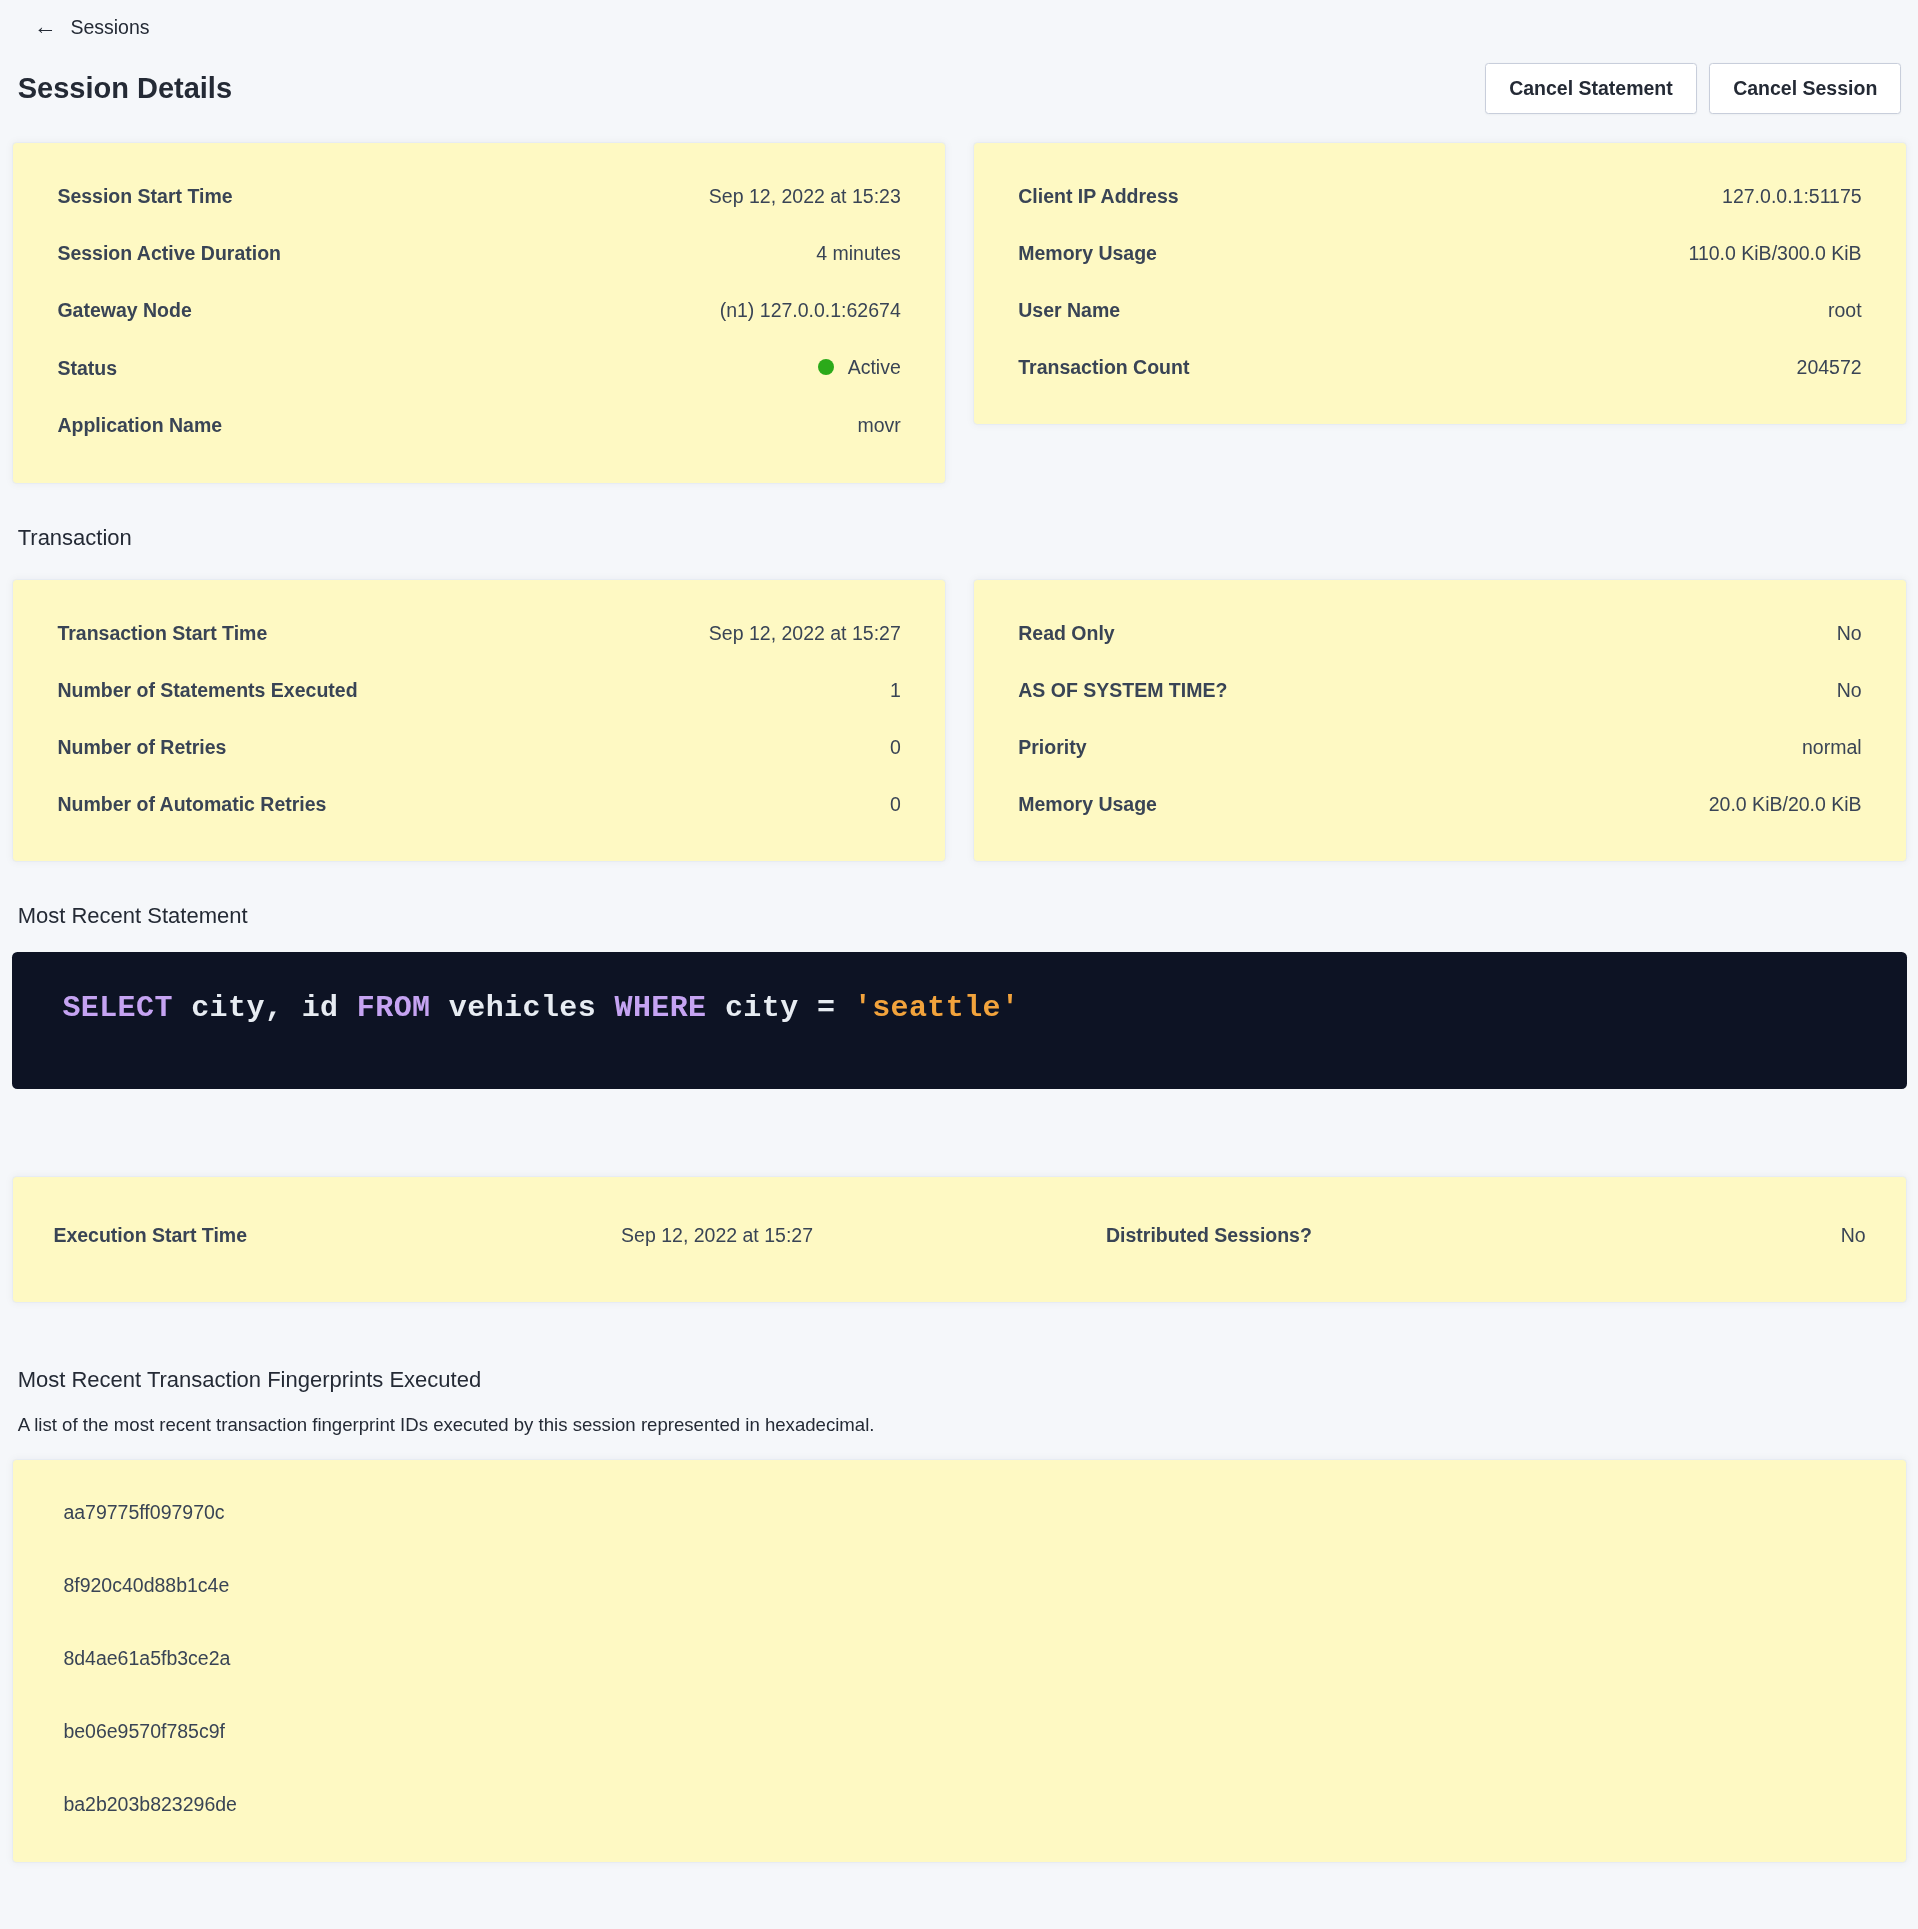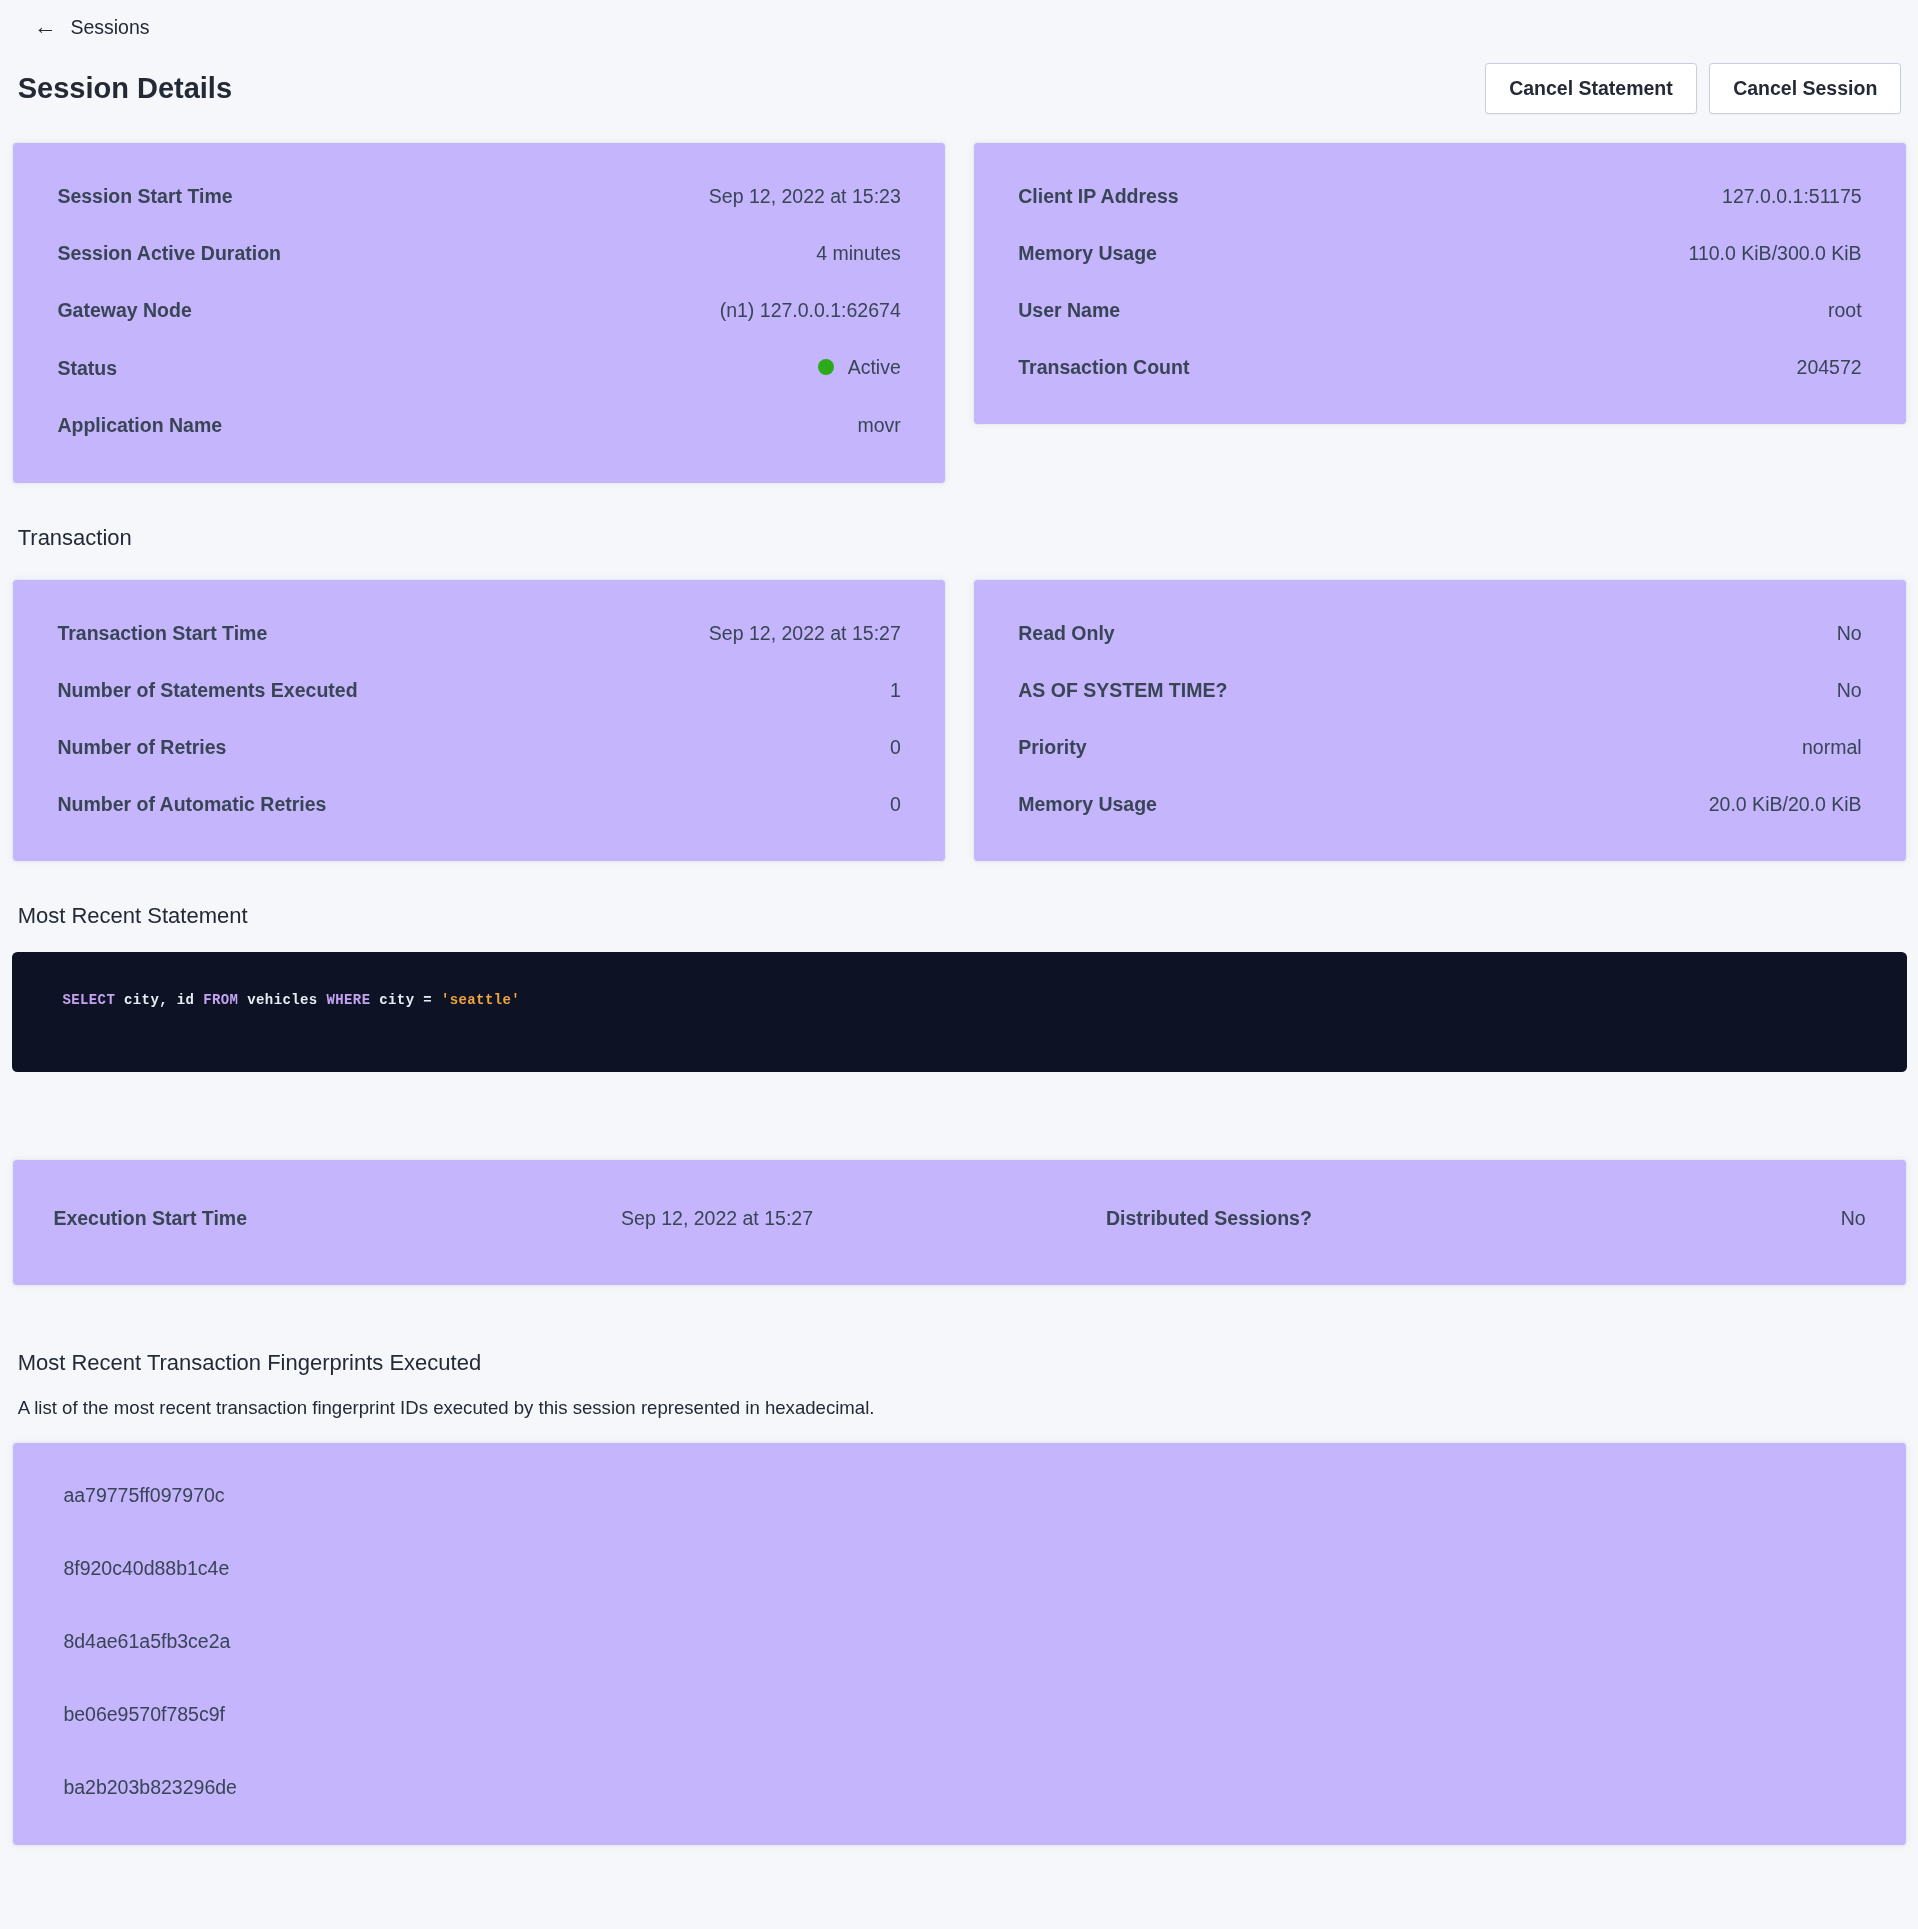--- a/index.html
+++ b/index.html
@@ -24,21 +24,21 @@
   .btn {
     background: #fff; border: 0.9px solid #c8cedb; border-radius: 3.5px;
     padding: 13px 23px; font-size: 19.5px; font-weight: 700; color: #242a35;
     font-family: "Liberation Sans", sans-serif; cursor: pointer;
     box-shadow: 0 0.9px 1.8px rgba(36,42,53,0.04);
   }
 
   
   .grid2 { display: grid; grid-template-columns: 1fr 1fr; column-gap: 27.5px; align-items: start; margin-top: 28px; }
   .card {
-    background: #c4b5fd; border: 0.9px solid #e7ecf3; border-radius: 4.4px;
+    background: #fef9c3; border: 0.9px solid #e7ecf3; border-radius: 4.4px;
     box-shadow: 0 0 8.9px rgba(36,42,53,0.05);
   }
   .card.pad { padding: 41px 44px 12.4px 44px; }
 
   .srow { display: flex; justify-content: space-between; align-items: baseline; margin-bottom: 32px; font-size: 19.5px; line-height: 25px; }
   .srow .lbl { font-weight: 700; color: #394455; }
   .srow .val { text-align: right; color: #394455; }
   a.node-link { color: var(--accent-link, #0b5dff); text-decoration: none; cursor: pointer; }
   .status-val { display: inline-flex; align-items: center; gap: 13.3px; }
   .dot { width: 16px; height: 16px; border-radius: 50%; background: var(--status-active, #2baa1a); display: inline-block; }
@@ -47,21 +47,21 @@
   .section-title.big-gap { margin-top: 64px; }
   .fp-desc { font-size: 18.6px; color: #242a35; margin: 21px 5.3px 0 5.3px; }
 
   
   .codebox {
     margin-top: 23px; background: var(--code-bg, #0d1324); border-radius: 5.3px;
     padding: 39px 50px 64px 50px;
   }
   .sqlline {
     font-family: "Liberation Mono", "DejaVu Sans Mono", monospace;
-    font-size: 14px; font-weight: 700; letter-spacing: 0.4px; white-space: pre;
+    font-size: 30px; font-weight: 700; letter-spacing: 0.4px; white-space: pre;
   }
   .tok-keyword { color: var(--code-keyword, #c5a3f2); }
   .tok-plain   { color: var(--code-plain, #e7ecf2); }
   .tok-string  { color: var(--code-string, #f2a33c); }
 
   
   .exec-card { margin-top: 87px; padding: 46px 40px; display: grid; grid-template-columns: 1fr 1fr; column-gap: 293px; }
   .exec-card .srow { margin-bottom: 8px; }
 
   

